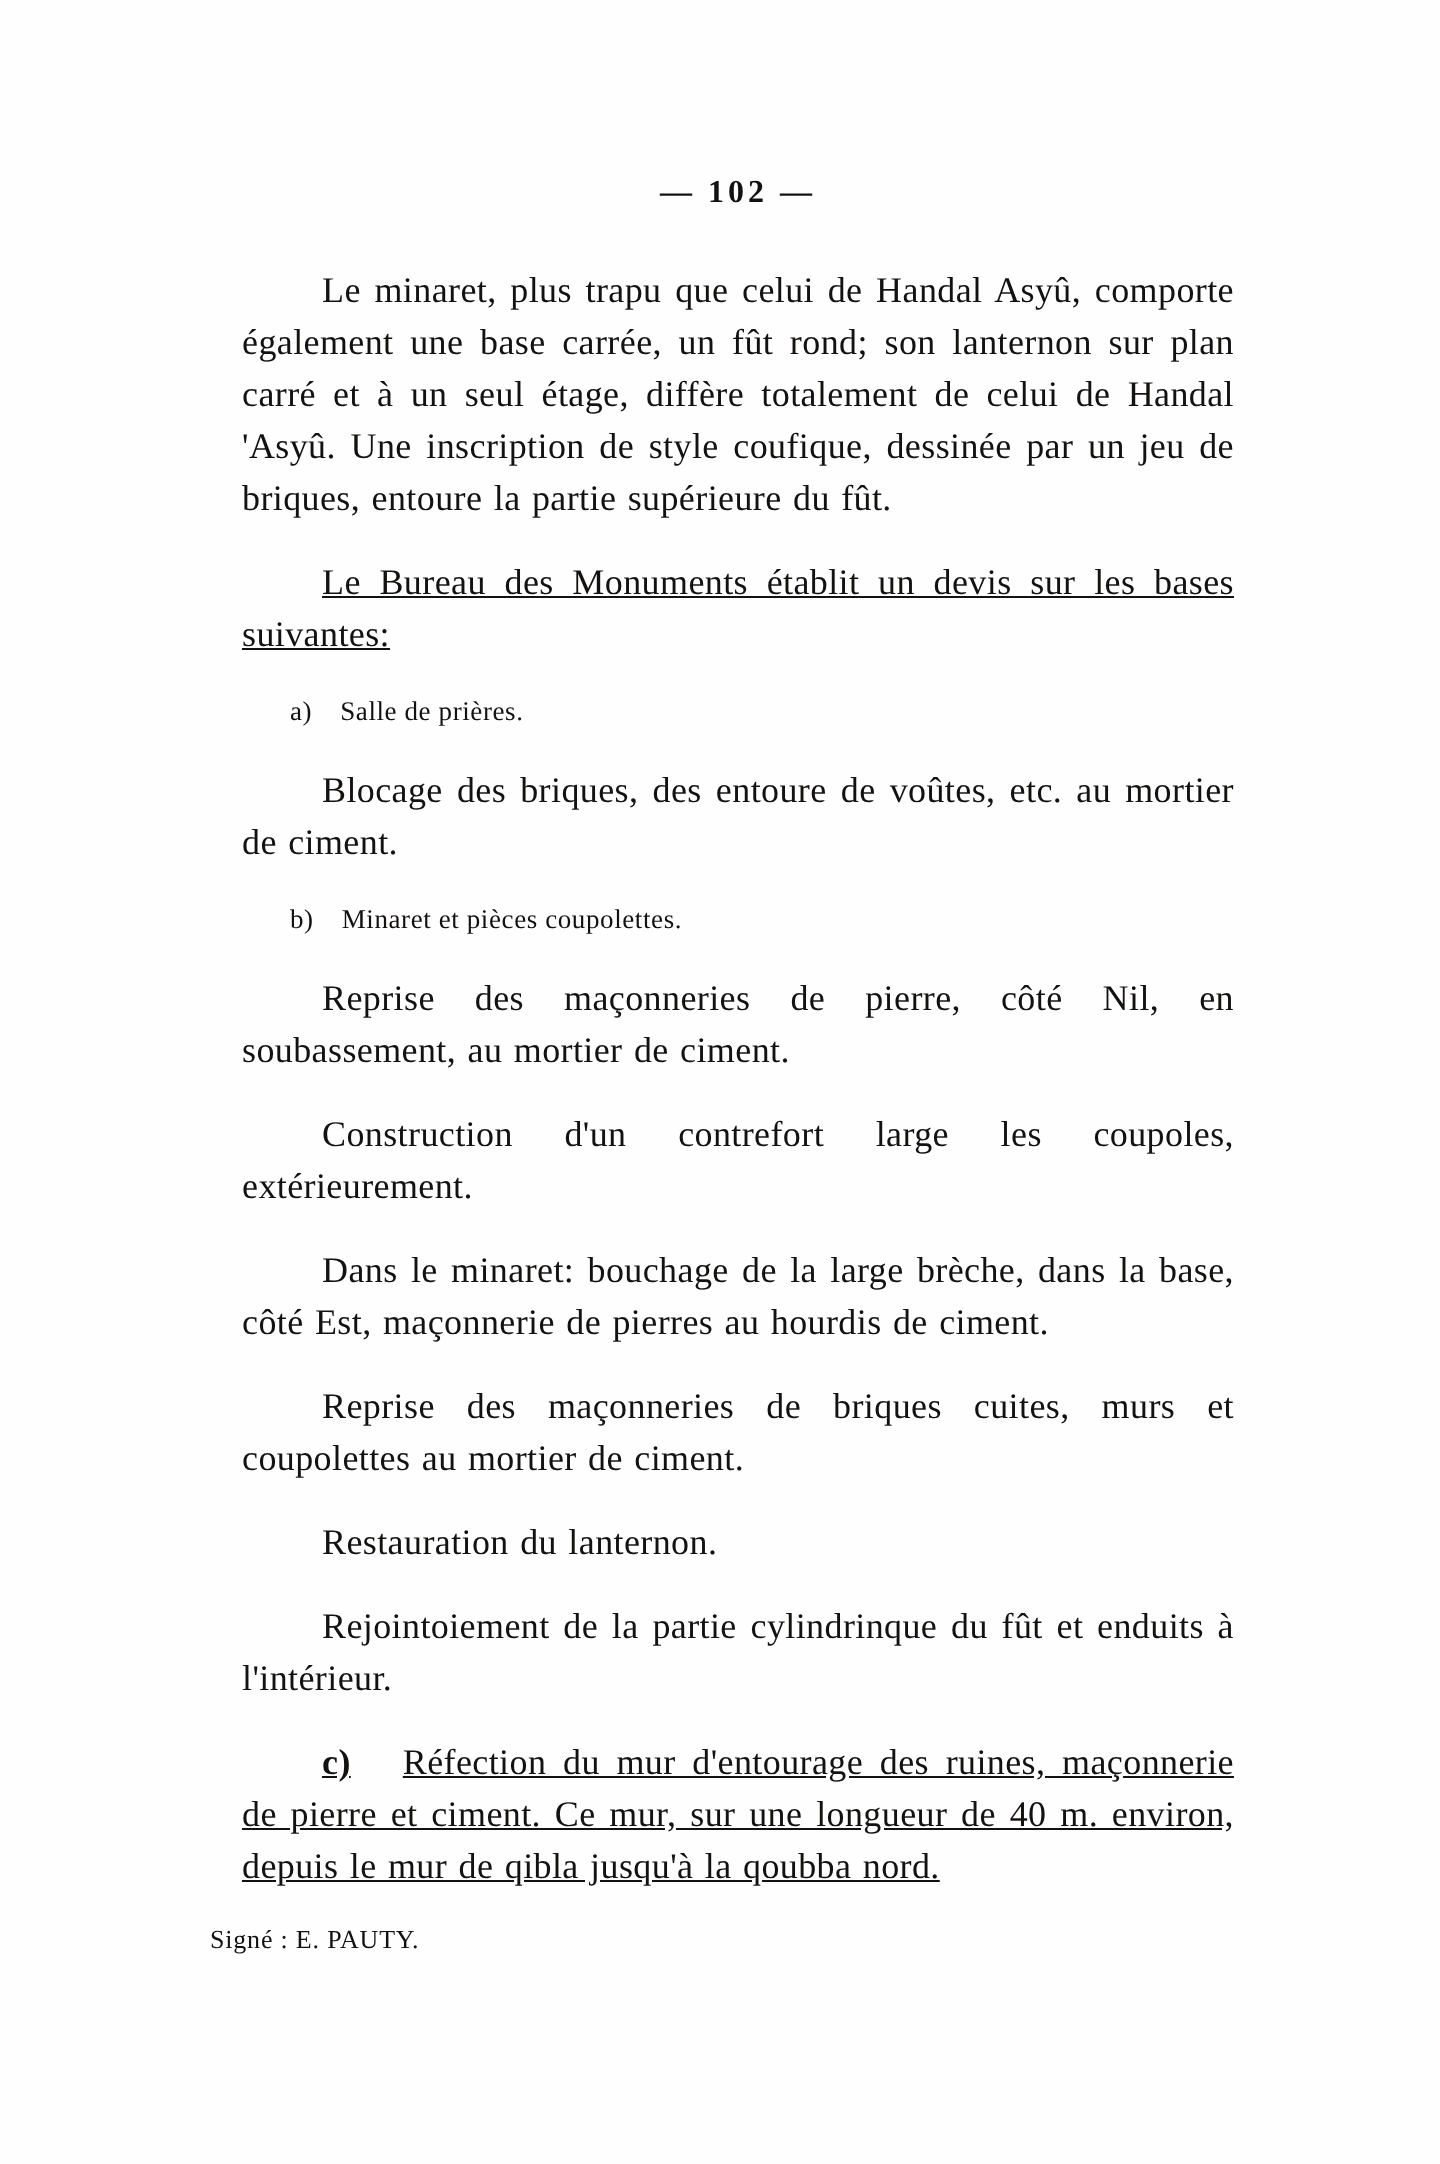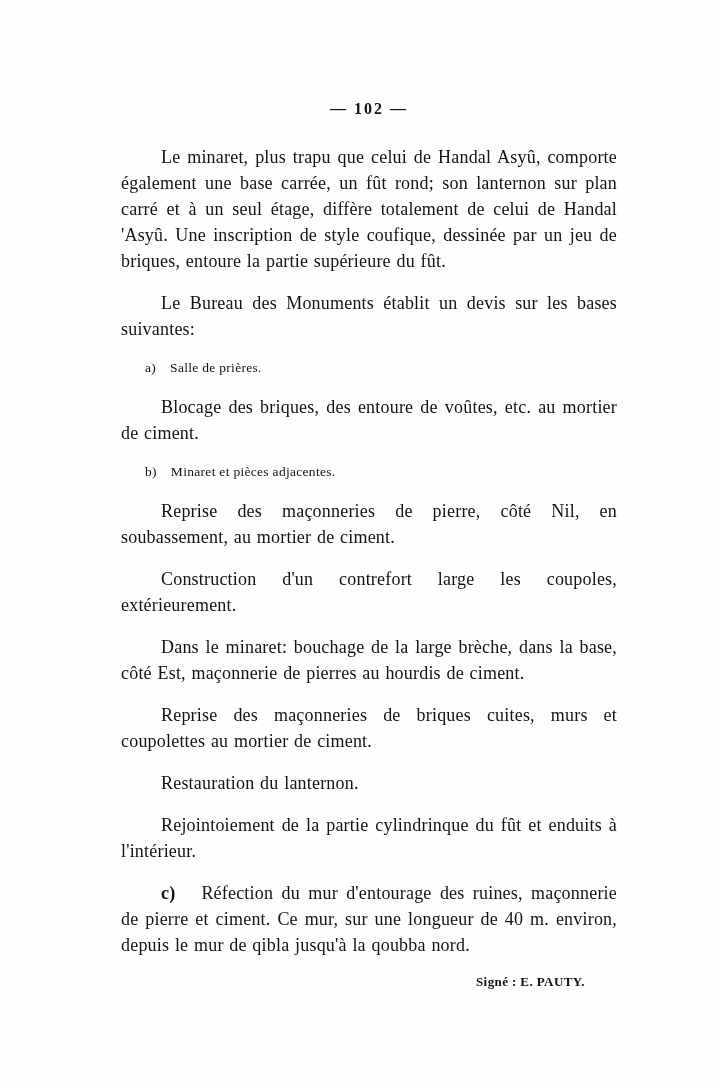--- a/index.html
+++ b/index.html
@@ -12,59 +12,58 @@
     position: relative;
     width: 720px;
     height: 1082px;
     margin: 0 auto;
     background: #fefefe;
     color: #141210;
     overflow: hidden;
   }
   .text-column {
     position: absolute;
-    top: 12px;
+    top: 0;
     left: 105px;
     width: 528px;
   }
   .page-number {
     text-align: center;
     font-weight: bold;
     font-size: 16px;
     letter-spacing: 2px;
     margin-top: 88px;
     margin-bottom: 26px;
   }
   p.body-par {
     margin: 16px;
     font-size: 18px;
     line-height: 26px;
     text-align: justify;
     text-indent: 40px;
     letter-spacing: 0.2px;
     word-spacing: 1px;
   }
-  p.space-before-lg { margin-top: 16px; }
+  p.space-before-lg { margin-top: 16px; text-decoration: underline; }
   .subhead {
     margin: 18px 0 18px 40px;
     font-size: 13.5px;
     font-weight: normal;
     letter-spacing: 0.3px;
   }
   .subhead .subhead-label { margin-right: 14px; }
   .item-c .item-label {
     font-weight: bold;
     margin-right: 26px;
   }
   .signature {
     margin-top: 14px;
     padding-right: 48px;
-    text-align: right;
     font-size: 13px;
-    font-weight: bold;
+    font-weight: normal;
     letter-spacing: 0.4px;
   }
 </style>
 </head>
 <body>
 
 <div class="page">
   <div class="text-column">
 
     <div class="page-number">— 102 —</div>
@@ -74,21 +73,21 @@
     <p class="body-par space-before-lg">Le Bureau des Monuments établit un devis sur les bases suivantes:</p>
 
     <div class="subhead">
       <span class="subhead-label">a)</span><span>Salle de prières.</span>
     </div>
 
 
     <p class="body-par">Blocage des briques, des entoure de voûtes, etc. au mortier de ciment.</p>
 
     <div class="subhead">
-      <span class="subhead-label">b)</span><span>Minaret et pièces adjacentes.</span>
+      <span class="subhead-label">b)</span><span>Minaret et pièces coupolettes.</span>
     </div>
 
     <p class="body-par">Reprise des maçonneries de pierre, côté Nil, en soubassement, au mortier de ciment.</p>
 
     <p class="body-par">Construction d'un contrefort large les coupoles, extérieurement.</p>
 
     <p class="body-par">Dans le minaret: bouchage de la large brèche, dans la base, côté Est, maçonnerie de pierres au hourdis de ciment.</p>
 
     <p class="body-par">Reprise des maçonneries de briques cuites, murs et coupolettes au mortier de ciment.</p>
 

